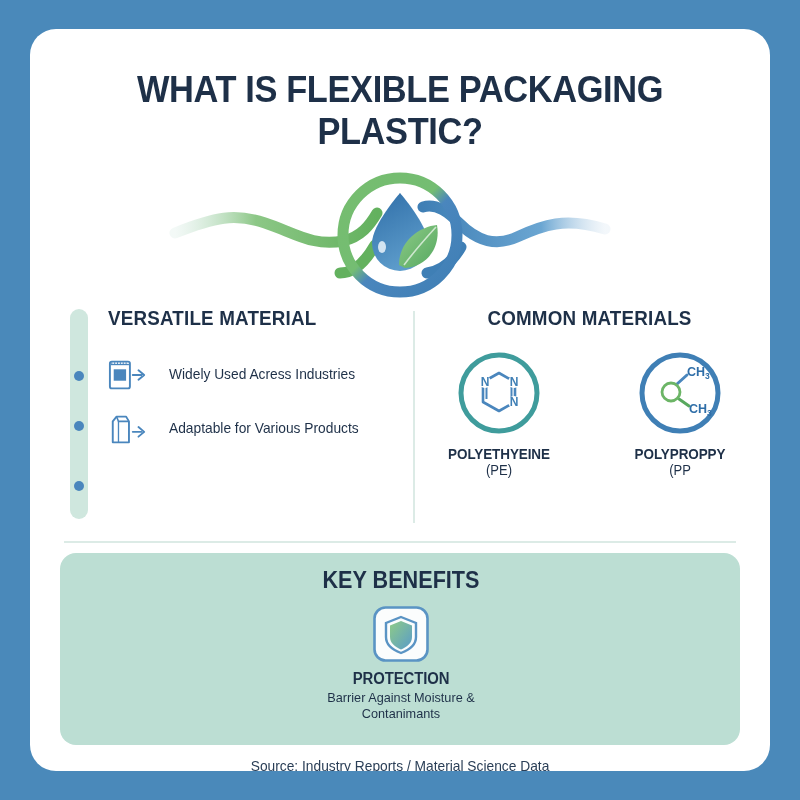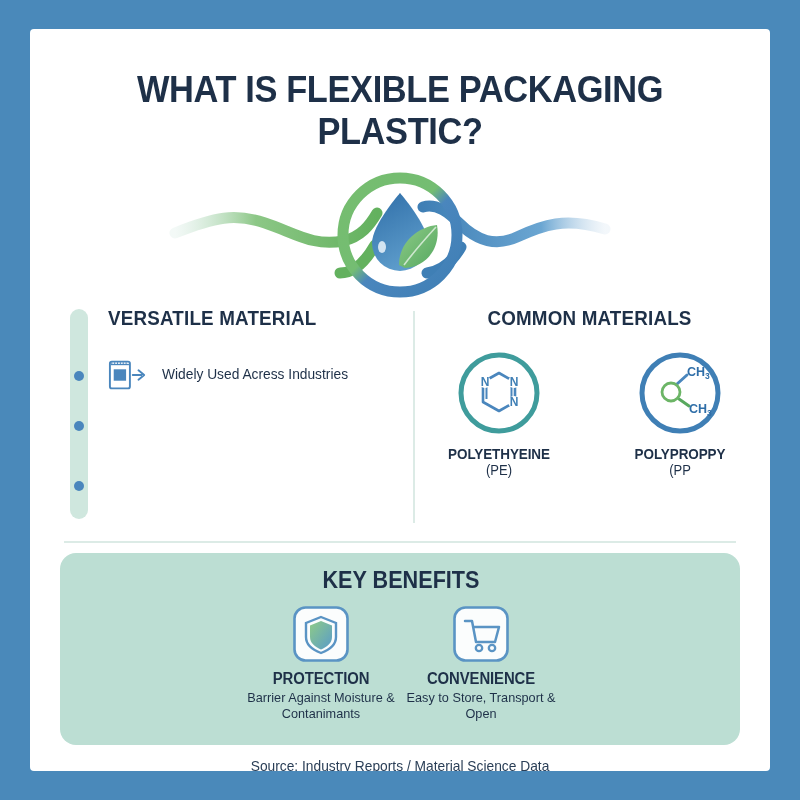--- a/index.html
+++ b/index.html
@@ -12,21 +12,21 @@
   #infographic {
     position: relative;
     width: 800px; height: 800px;
     background: #4a89ba;
     display: flex; align-items: center; justify-content: center;
   }
   .card {
     position: relative;
     width: 740px; height: 742px;
     background: #ffffff;
-    border-radius: 4px;
+    border-radius: 26px;
     overflow: hidden;
   }
   .card-inner {
     position: absolute;
     inset: 0;
     padding: 26px 30px 0 30px;
   }
 
   
   .title {
@@ -71,21 +71,21 @@
     font-family: "Liberation Sans Narrow", "Liberation Sans", sans-serif;
     font-size: 20px; font-weight: bold;
     letter-spacing: 0.2px;
     transform: scaleX(0.94);
     transform-origin: left center;
   }
   .col-left .panel-heading { margin-left: 38px; margin-top: 0px; }
 
   .feature-list { margin-left: 38px; margin-top: 18px; }
   .feature {
-    display: flex; align-items: center; gap: 14px;
+    display: flex; align-items: center; gap: 21px;
     height: 54px;
   }
   .feature .f-icon { width: 40px; flex: 0 0 40px; display: flex; align-items: center; }
   .feature .f-text {
     color: #1e3048;
     font-family: "Liberation Sans Narrow", "Liberation Sans", sans-serif;
     font-size: 14.5px;
     line-height: 1.22;
     transform: scaleX(0.95);
     transform-origin: left center;
@@ -242,20 +242,31 @@
                   <rect x="6" y="11" width="13" height="12" fill="#4a86bd"></rect>
                   <path d="M3 6 h19" stroke="#4a86bd" stroke-width="1.4"></path>
                   <path d="M4 3.5 v3 M7 3.5 v3 M10 3.5 v3 M13 3.5 v3 M16 3.5 v3 M19 3.5 v3" stroke="#4a86bd" stroke-width="1"></path>
                   <path d="M26 17 h9 M32 12 l6 5 l-6 5" fill="none" stroke="#4a86bd" stroke-width="2" stroke-linecap="round" stroke-linejoin="round"></path>
                 </svg>
               </span>
               <span class="f-text">Widely Used Acress Industries</span>
             </div>
 
 
+            <div class="feature">
+              <span class="f-icon">
+                <svg width="42" height="34" viewBox="0 0 42 34">
+                  <path d="M5 9 L9 4 L19 4 L22 9 L22 31 L5 31 Z" fill="none" stroke="#4a86bd" stroke-width="2" stroke-linejoin="round"></path>
+                  <path d="M9 4 L11 9 L22 9" fill="none" stroke="#4a86bd" stroke-width="1.6"></path>
+                  <path d="M11 9 L11 31" fill="none" stroke="#4a86bd" stroke-width="1.4"></path>
+                  <path d="M26 20 h9 M32 15 l6 5 l-6 5" fill="none" stroke="#4a86bd" stroke-width="2" stroke-linecap="round" stroke-linejoin="round"></path>
+                </svg>
+              </span>
+              <span class="f-text">Adaptable for Various Products</span>
+            </div>
 
           </div>
         </div>
 
         <div class="col-right">
           <div class="panel-heading">COMMON MATERIALS</div>
 
           <div class="materials">
 
             <div class="material">
@@ -324,32 +335,20 @@
                 <rect x="1.5" y="1.5" width="53" height="53" rx="11" fill="#fbfdfd" stroke="#5a94c4" stroke-width="2.6"></rect>
                 <path d="M28 11 L43 17 V31 C43 39 36 44 28 47 C20 44 13 39 13 31 V17 Z" fill="none" stroke="#5a94c4" stroke-width="2.4"></path>
                 <path d="M28 15 L39 19.5 V31 C39 37 34 41 28 43.5 C22 41 17 37 17 31 V19.5 Z" fill="url(#shieldGrad)"></path>
               </svg>
             </span>
             <div class="b-title">PROTECTION</div>
             <div class="b-desc">Barrier Against Moisture &amp; Contanimants</div>
           </div>
 
 
-          <div class="benefit">
-            <span class="b-icon-wrap">
-              <svg width="56" height="56" viewBox="0 0 56 56">
-                <rect x="1.5" y="1.5" width="53" height="53" rx="11" fill="#fbfdfd" stroke="#5a94c4" stroke-width="2.6"></rect>
-                <path d="M12 15 H19 L23 36 H42 L46 21 H21" fill="none" stroke="#5a94c4" stroke-width="2.5" stroke-linecap="round" stroke-linejoin="round"></path>
-                <circle cx="26" cy="42" r="3.2" fill="none" stroke="#5a94c4" stroke-width="2.3"></circle>
-                <circle cx="39" cy="42" r="3.2" fill="none" stroke="#5a94c4" stroke-width="2.3"></circle>
-              </svg>
-            </span>
-            <div class="b-title">CONVENIENCE</div>
-            <div class="b-desc">Easy to Store, Transport &amp; Open</div>
-          </div>
 
         </div>
       </div>
 
       <div class="source">Source: Industry Reports / Material Science Data</div>
 
     </div>
   </div>
 </div>
 

